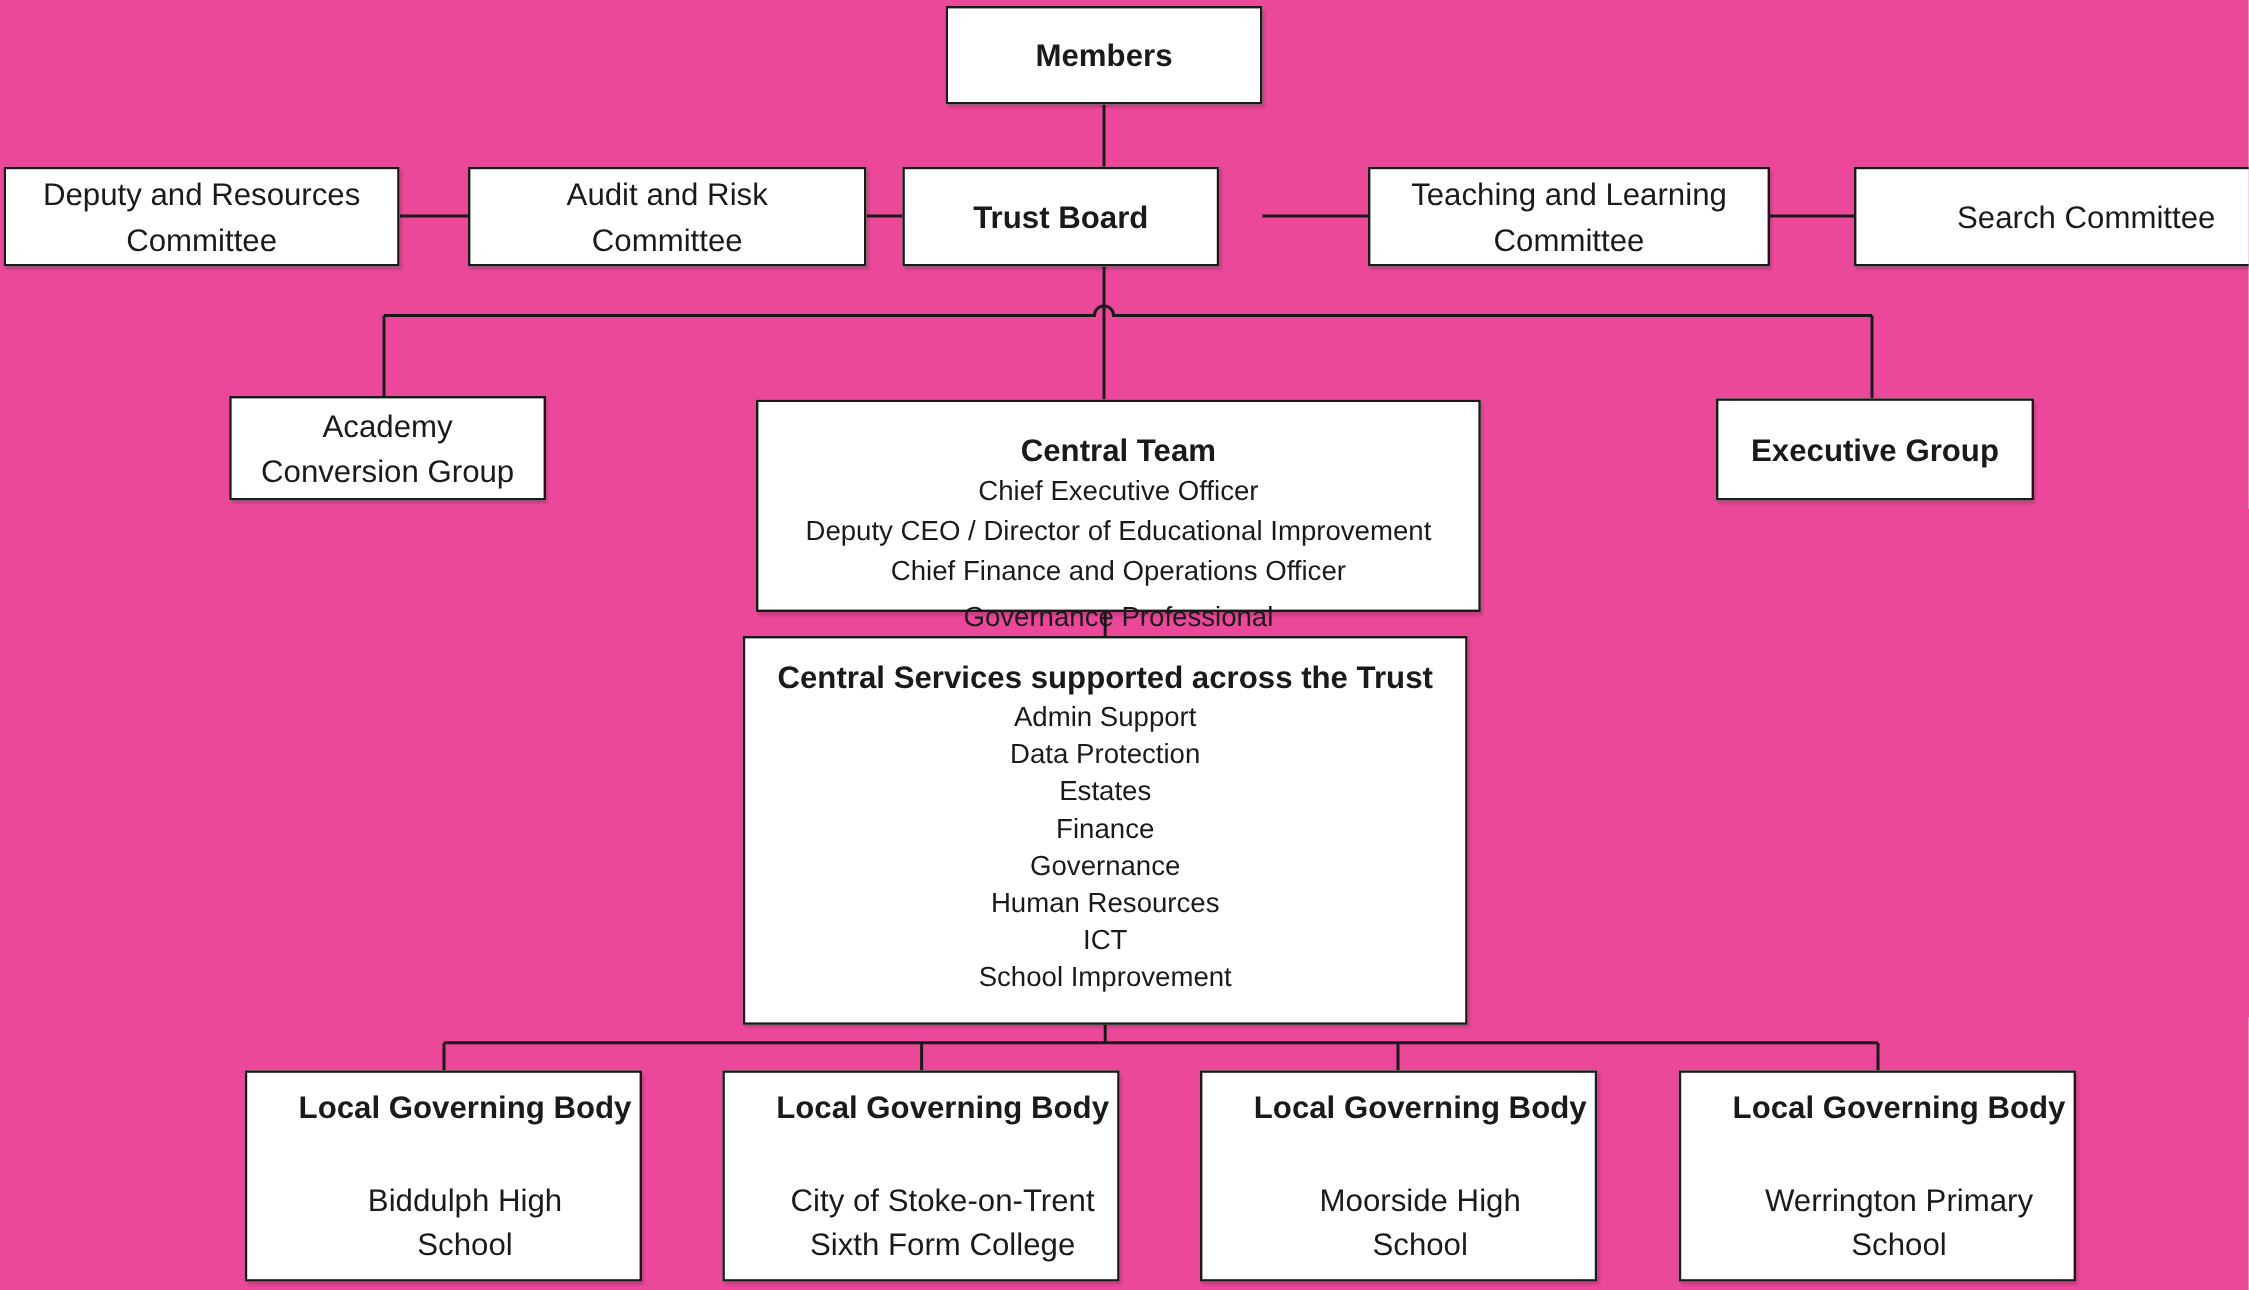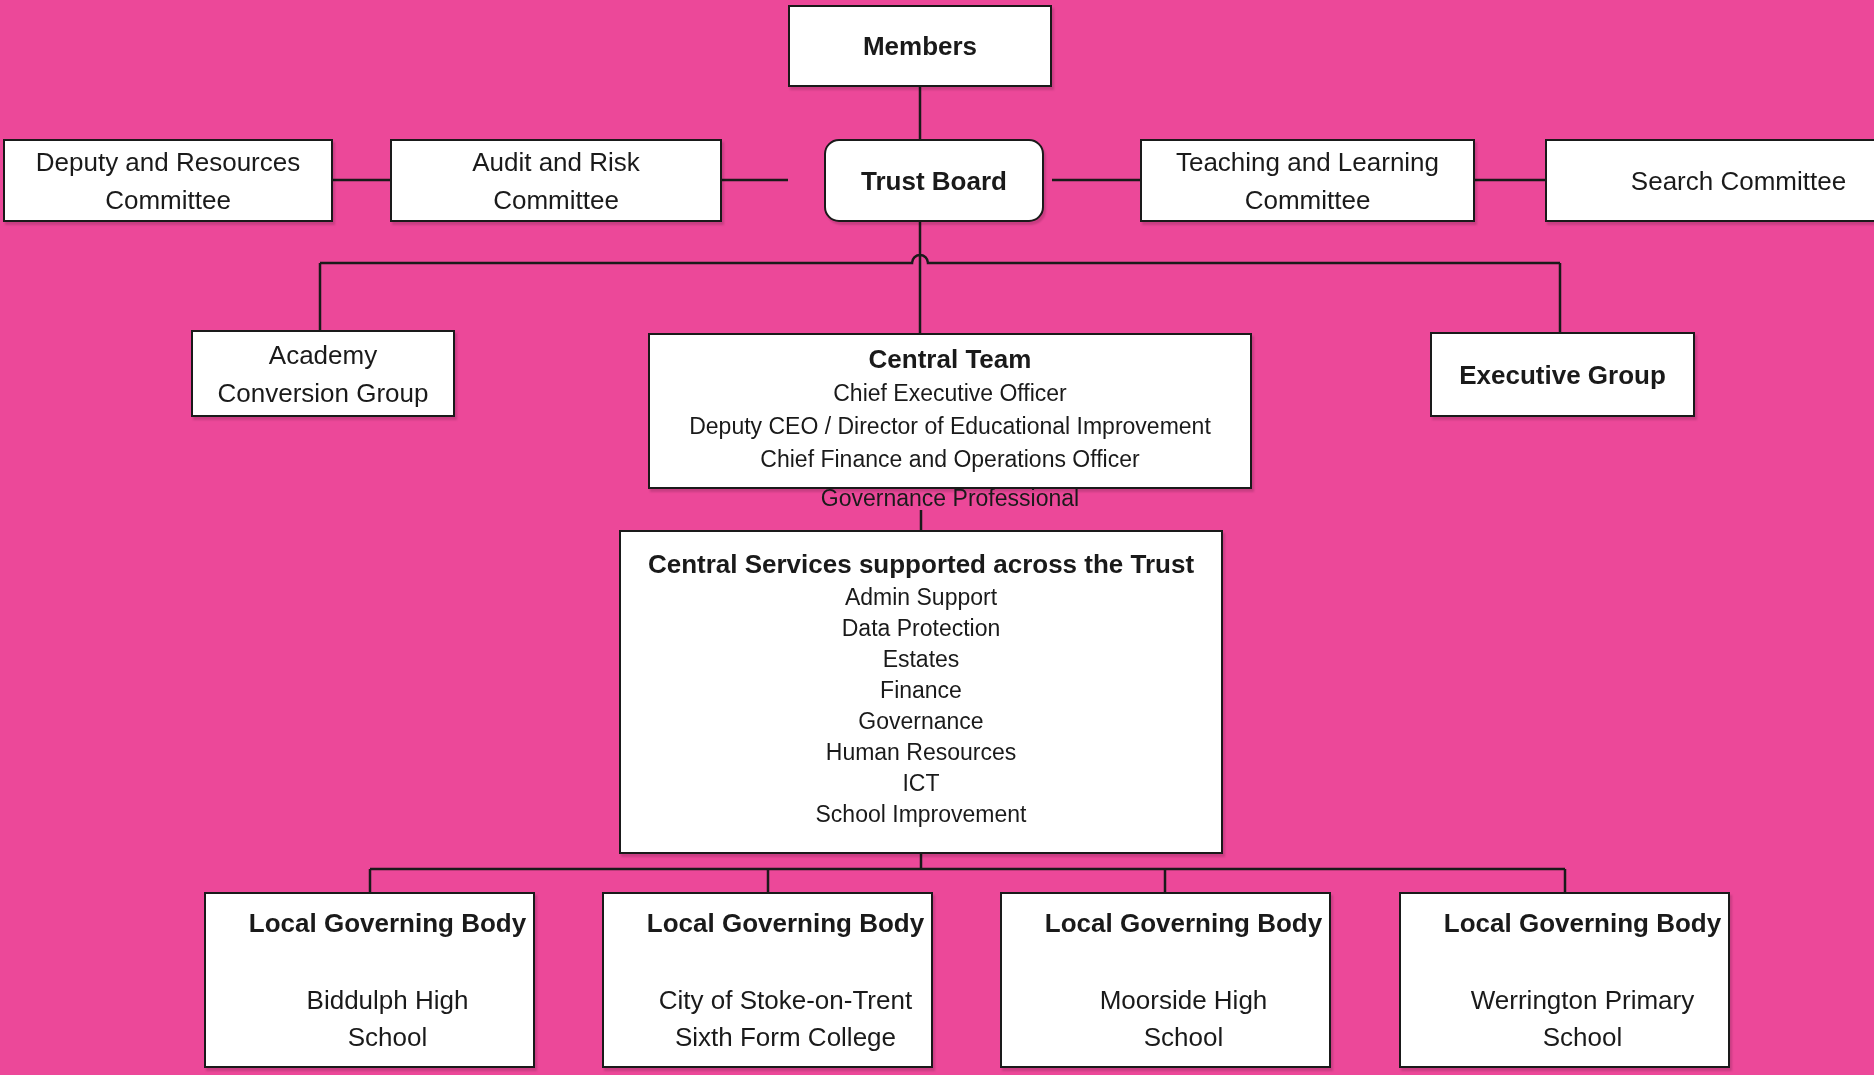--- a/index.html
+++ b/index.html
@@ -50,30 +50,30 @@
   }
   .ttl {
     font-size: 26px;
     line-height: 38px;
     font-weight: 700;
   }
   
   .b-members     { left: 788px;  top: 5px;   width: 264px; height: 82px; }
   .b-finance     { left: 3px;    top: 139px; width: 330px; height: 83px; }
   .b-audit       { left: 390px;  top: 139px; width: 332px; height: 83px; }
-  .b-trust       { left: 824px;  top: 139px; width: 220px; height: 83px; border-radius: 15px; }
+  .b-trust       { left: 752px;  top: 139px; width: 264px; height: 83px; }
   .b-teaching    { left: 1140px; top: 139px; width: 335px; height: 83px; }
   .b-search      { left: 1545px; top: 139px; width: 377px; height: 83px; padding-left: 10px; }
   
   .b-acg         { left: 191px;  top: 330px; width: 264px; height: 87px; }
   .b-executive   { left: 1430px; top: 332px; width: 265px; height: 85px; }
   .b-central-team {
-    left: 648px; top: 333px; width: 604px; height: 156px;
+    left: 630px; top: 333px; width: 604px; height: 177px;
     justify-content: flex-start;
-    padding-top: 6px;
+    padding-top: 22px;
   }
   .b-central-team .ttl { line-height: 36px; }
   .b-central-team .role {
     font-size: 23px;
     line-height: 33px;
     white-space: nowrap;
   }
   .b-central-team .role:last-child { margin-top: 6px; }
   .b-central-services {
     left: 619px; top: 530px; width: 604px; height: 324px;

